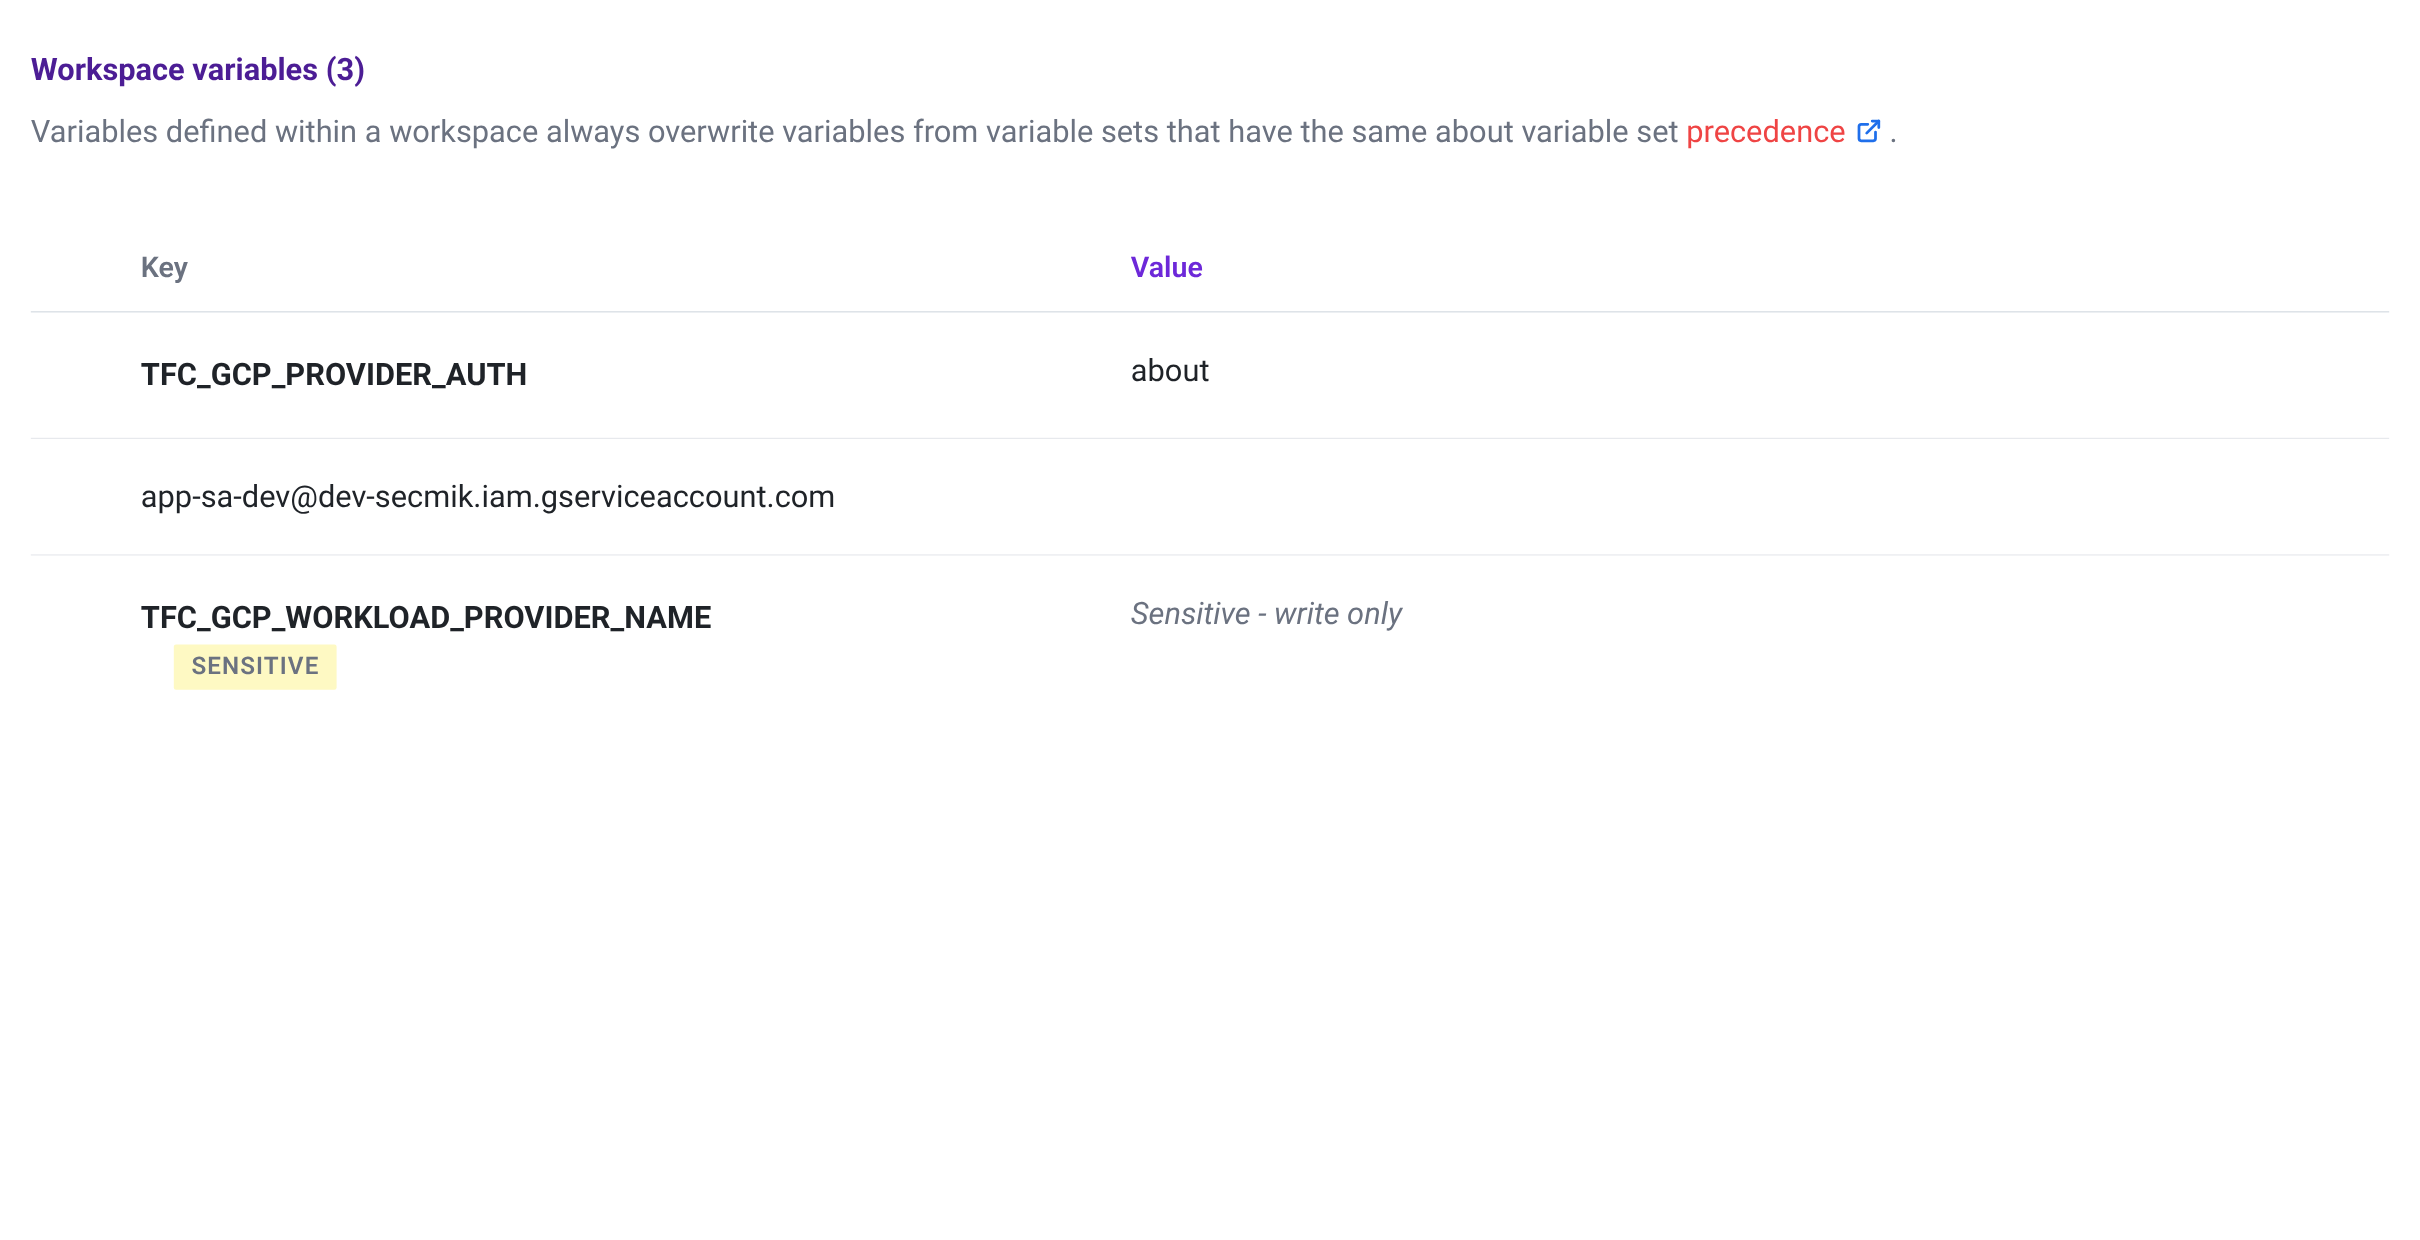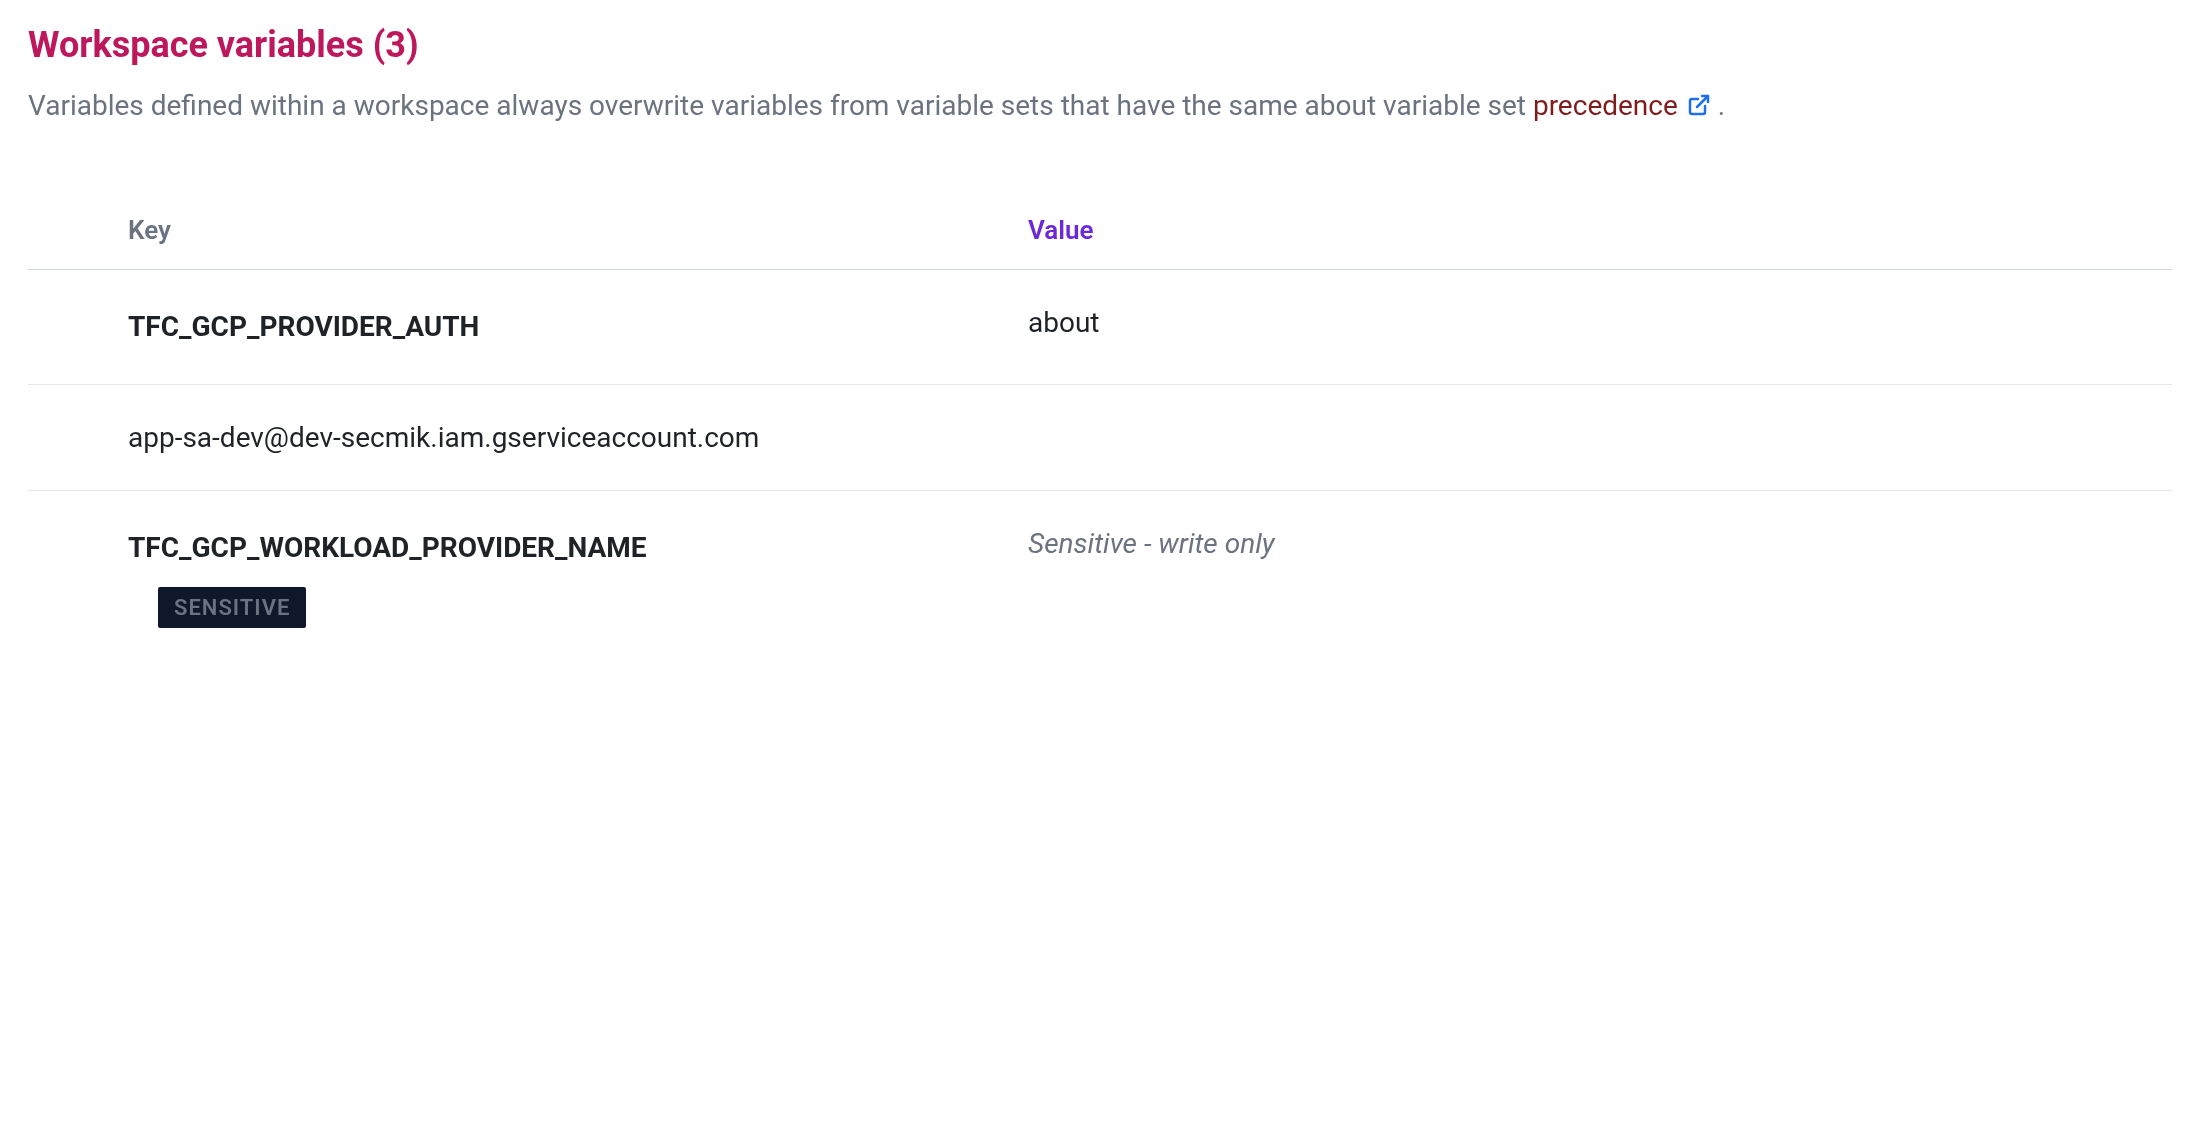--- a/index.html
+++ b/index.html
@@ -7,33 +7,34 @@
       margin: 0;
       padding: 0;
     }
     body {
       font-family: -apple-system, BlinkMacSystemFont, "Segoe UI", Roboto, Helvetica, Arial, sans-serif;
       background: #ffffff;
       color: #1f2937;
       padding: 24px 28px;
     }
     .heading {
-      font-size: 36px;
+      font-size: 28px;
       font-weight: 700;
-      color: #be185d;
+      color: #4c1d95;
       margin-bottom: 20px;
+      margin-top: 23px;
     }
     .description {
       font-size: 28px;
       line-height: 1.45;
       color: #6b7280;
       margin-bottom: 64px;
     }
     .description .link {
-      color: #7f1d1d;
+      color: #ef4444;
       text-decoration: none;
       cursor: pointer;
     }
     .ext-icon {
       display: inline-block;
       vertical-align: -2px;
       margin-left: 2px;
     }
     .table {
       width: 100%;
@@ -82,24 +83,24 @@
       font-size: 28px;
       color: #1f2328;
       word-break: break-all;
     }
     .cell-value.sensitive {
       color: #6b7280;
       font-style: italic;
     }
     .badge {
       display: inline-block;
-      margin-top: 18px;
+      margin-top: 3px;
       margin-left: 30px;
       padding: 8px 16px;
-      background: #0f172a;
+      background: #fef9c3;
       color: #6b7280;
       font-size: 22px;
       font-weight: 600;
       letter-spacing: 1px;
       border-radius: 2px;
     }
   </style>
 </head>
 <body>
 

